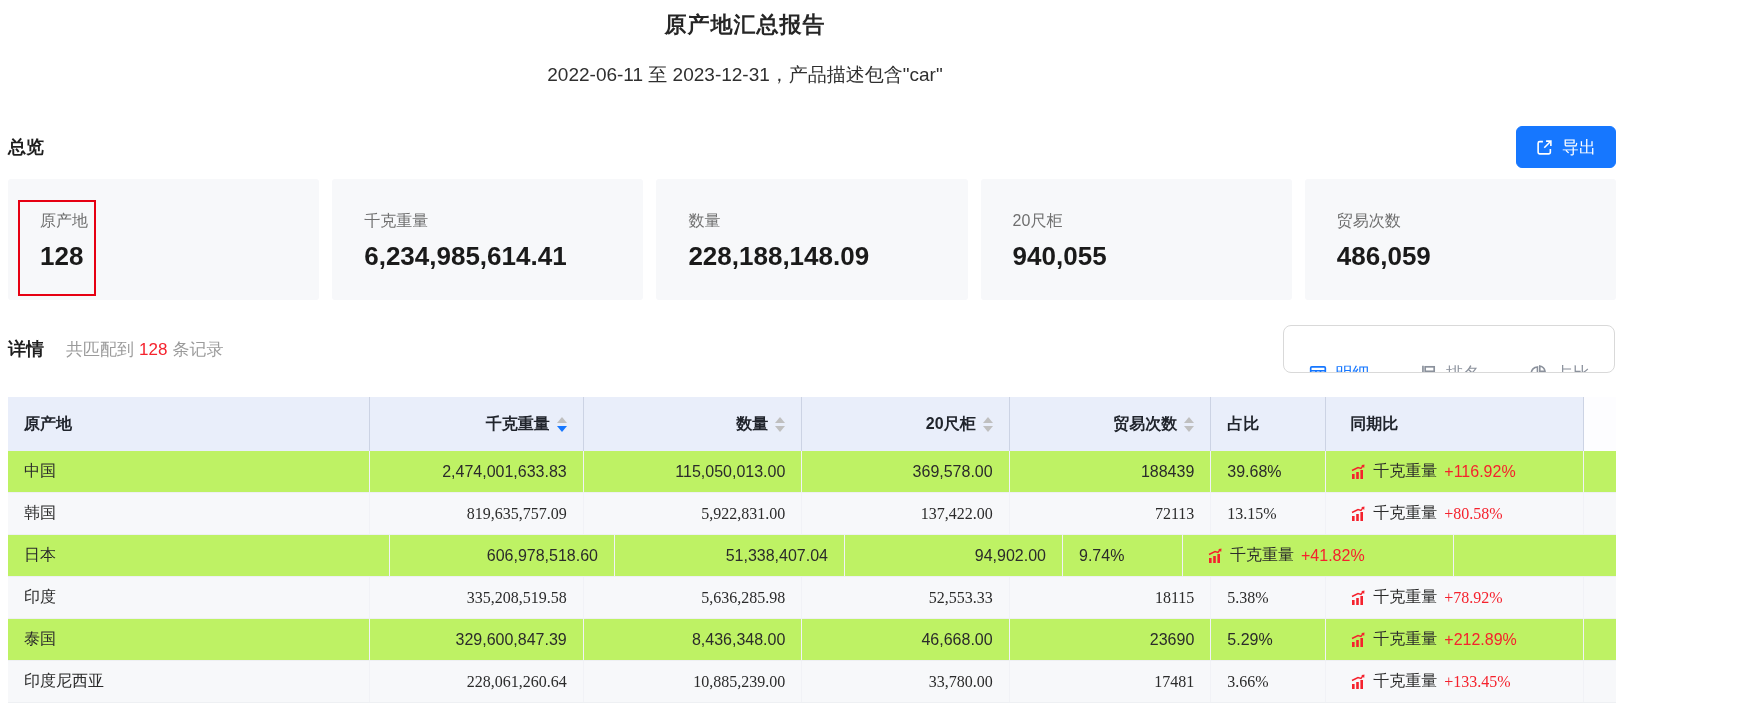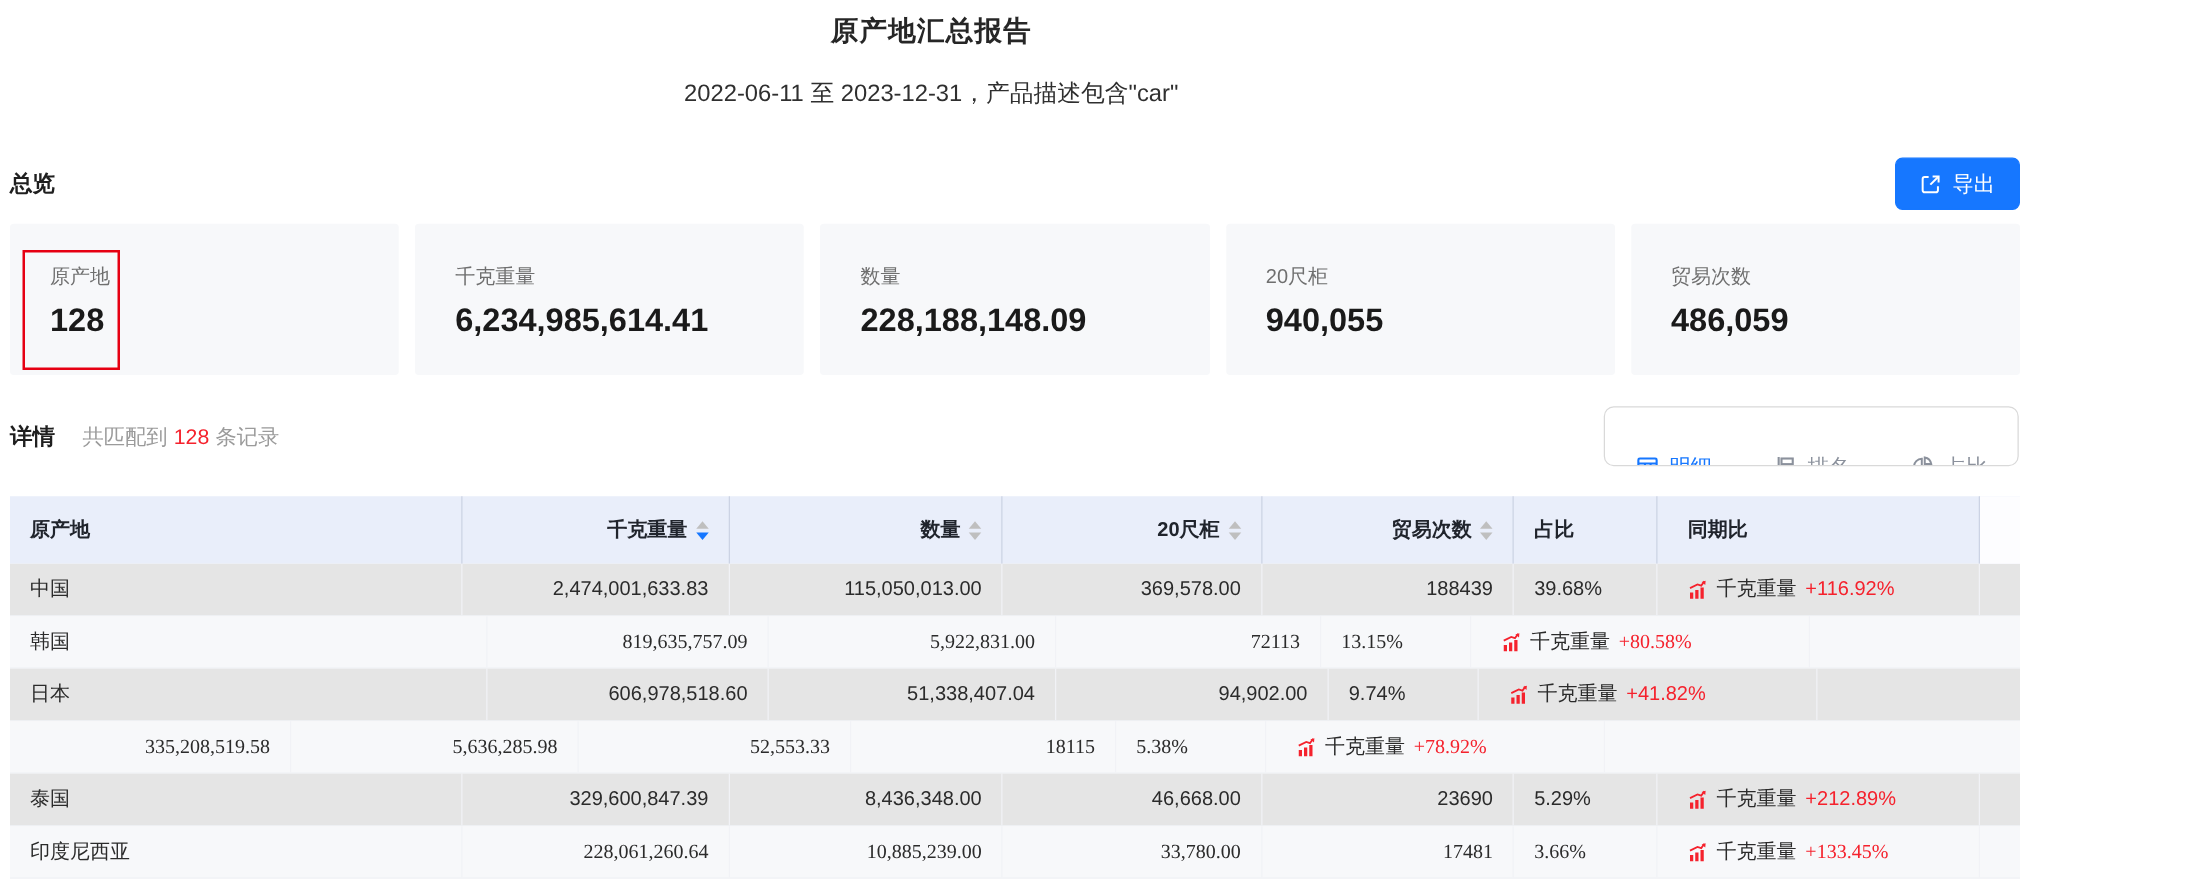--- a/index.html
+++ b/index.html
@@ -48,21 +48,21 @@
     box-shadow:inset 0 0 0 1px #79a7f7; border-radius:7px 0 0 7px; }
 
   
   .table { position:absolute; top:397px; left:8px; right:8px; }
   .thead { display:flex; height:54px; background:#e9eefa; }
   .th { display:flex; align-items:center; height:100%; padding:0 16px;
     font-size:16px; font-weight:700; color:#20242c; border-right:1px solid #ccd3e4; }
   .th:last-child { border-right:none; }
   .th.num { justify-content:flex-end; }
   .th.gutter { background:#fdfdff; }
-  .tr { display:flex; height:42px; border-bottom:1px solid #eef0f3; background:#e5e5e5; }
+  .tr { display:flex; height:42px; border-bottom:1px solid #eef0f3; background:#bef264; }
   .tr.alt { background:#f7f8fa;font-family:Liberation Serif, serif; }
   .td { display:flex; align-items:center; height:100%; padding:0 16px;
     font-size:16px; color:#2b2b2b; border-right:1px solid #f1f2f6; }
   .td:last-child { border-right:none; }
   .td.num { justify-content:flex-end; }
   .c0 { width:382px; } .c1 { width:225px; } .c2 { width:230px; } .c3 { width:218px; }
   .c4 { width:212px; } .c5 { width:120px; } .c6 { width:271px; padding-left:24px; }
   .c7 { flex:1 1 auto; }
   .yoy { gap:7px; }
   .yoy .pct { color:#f5222d; }
@@ -218,20 +218,21 @@
         <span>千克重量</span>
         <span class="pct">+116.92%</span>
       </div>
       <div class="td c7"></div>
     </div>
 
     <div class="tr alt">
       <div class="td c0">韩国</div>
       <div class="td c1 num">819,635,757.09</div>
       <div class="td c2 num">5,922,831.00</div>
+      <div class="td c3 num">137,422.00</div>
       <div class="td c4 num">72113</div>
       <div class="td c5">13.15%</div>
       <div class="td c6 yoy">
         <span class="i">
             <svg width="16" height="16" viewBox="0 0 16 16">
               <rect x="2" y="10" width="2.6" height="5" fill="#f5222d"></rect>
               <rect x="6.2" y="8" width="2.6" height="7" fill="#f5222d"></rect>
               <rect x="10.4" y="6" width="2.6" height="9" fill="#f5222d"></rect>
               <path d="M2 6.5L8 3.5l3 1L13.5 1" stroke="#f5222d" stroke-width="1.4" fill="none"></path>
               <polygon points="14.5,0.5 14.2,4 11.3,1.5" fill="#f5222d"></polygon>
@@ -259,20 +260,21 @@
               <polygon points="14.5,0.5 14.2,4 11.3,1.5" fill="#f5222d"></polygon>
             </svg>
           </span>
         <span>千克重量</span>
         <span class="pct">+41.82%</span>
       </div>
       <div class="td c7"></div>
     </div>
 
     <div class="tr alt">
+      <div class="td c0">印度</div>
       <div class="td c1 num">335,208,519.58</div>
       <div class="td c2 num">5,636,285.98</div>
       <div class="td c3 num">52,553.33</div>
       <div class="td c4 num">18115</div>
       <div class="td c5">5.38%</div>
       <div class="td c6 yoy">
         <span class="i">
             <svg width="16" height="16" viewBox="0 0 16 16">
               <rect x="2" y="10" width="2.6" height="5" fill="#f5222d"></rect>
               <rect x="6.2" y="8" width="2.6" height="7" fill="#f5222d"></rect>

